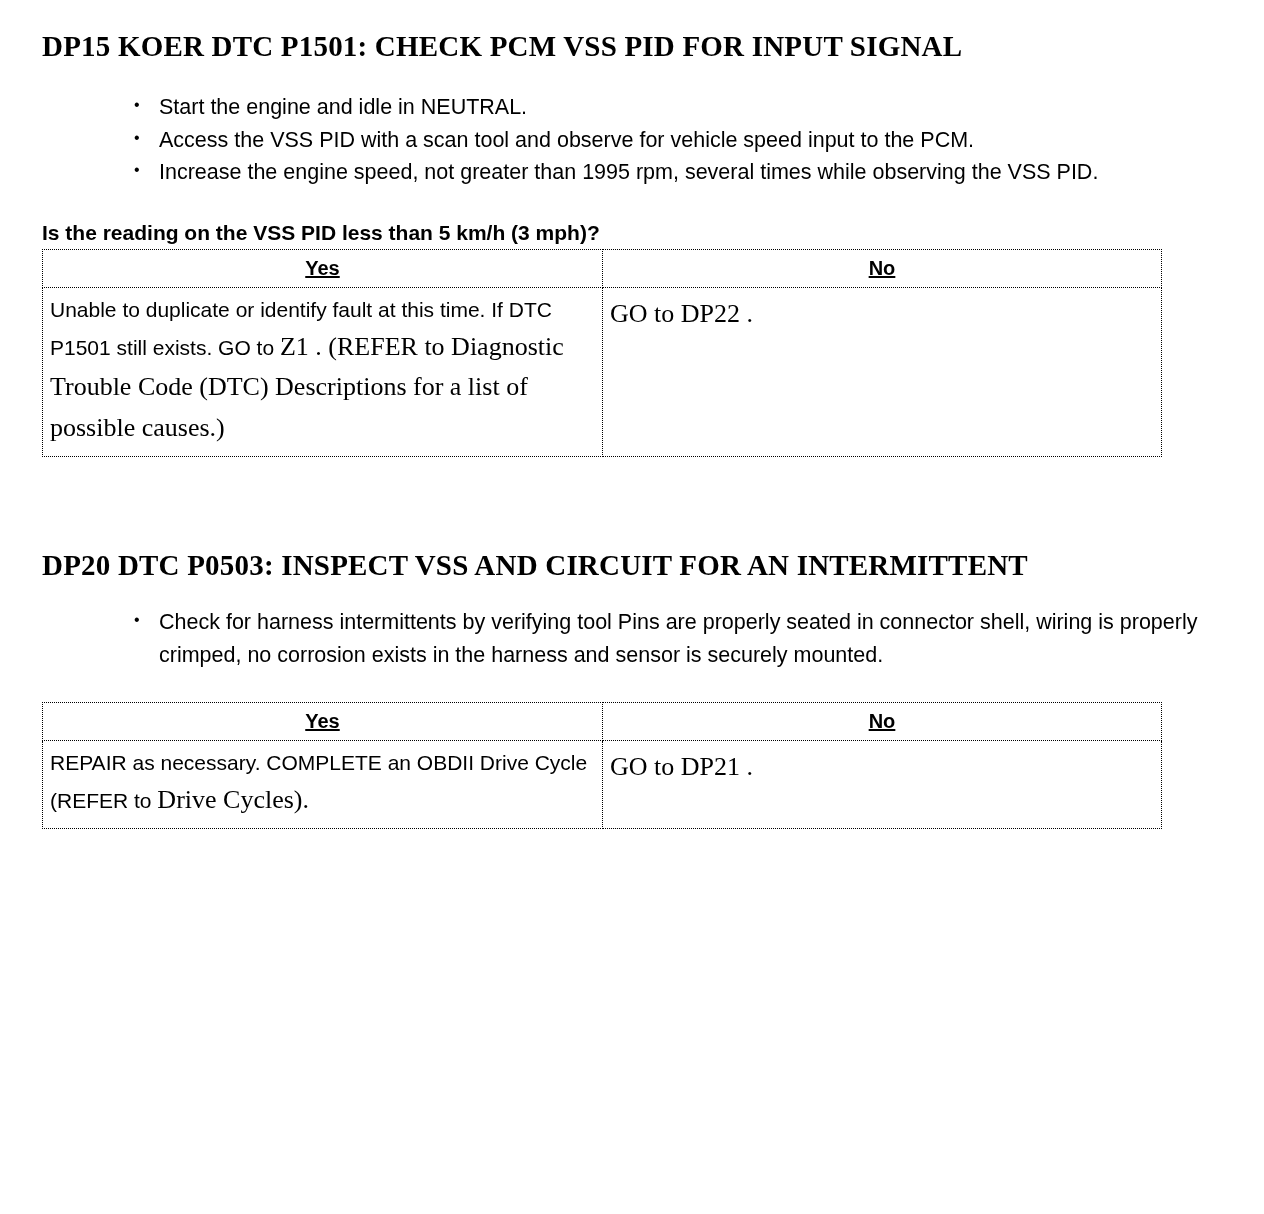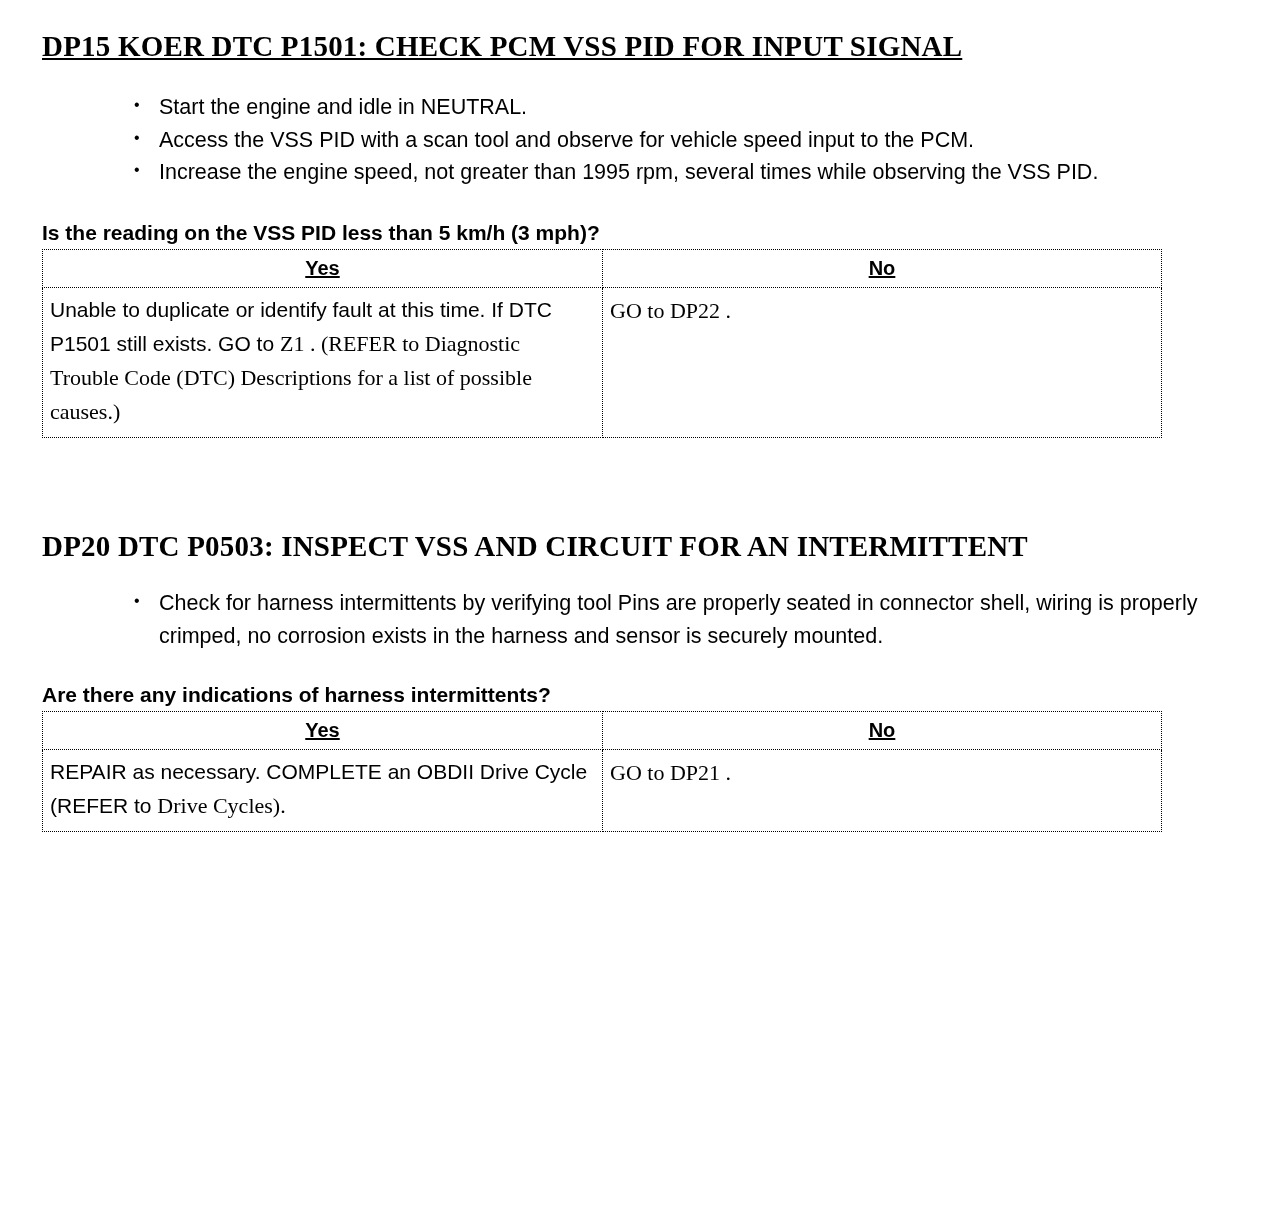--- a/index.html
+++ b/index.html
@@ -26,21 +26,20 @@
   h1.step-title {
     font-family: "Liberation Serif", serif;
     font-weight: bold;
     font-size: 29px;
     line-height: 1.28;
     margin: 0;
     letter-spacing: 0.2px;
   }
   .section-1 h1.step-title {
     padding-top: 28px;
-    text-decoration: underline;
   }
   .bullets {
     margin: 0;
     padding: 0;
     list-style: none;
   }
   .bullets li {
     position: relative;
     font-size: 21.5px;
     line-height: 1.52;
@@ -93,21 +92,21 @@
   table.yn td {
     font-size: 21px;
     line-height: 1.55;
     padding: 6px 8px 8px 7px;
   }
   td.cell-mid {
     vertical-align: middle;
   }
   .serif {
     font-family: "Liberation Serif", serif;
-    font-size: 22px;
+    font-size: 26px;
   }
   .gap-a { height: 26px; }
   .gap-b { height: 30px; }
   .gap-c { height: 90px; }
   .gap-d { height: 22px; }
   .gap-e { height: 28px; }
 </style>
 </head>
 <body>
 
@@ -168,21 +167,20 @@
 
     <ul class="bullets">
       <li>
         <span class="bullet-dot">•</span>
         <span class="bullet-text">Check for harness intermittents by verifying tool Pins are properly seated in connector shell, wiring is properly crimped, no corrosion exists in the harness and sensor is securely mounted.</span>
       </li>
     </ul>
 
     <div class="gap-e"></div>
 
-    <div class="question">Are there any indications of harness intermittents?</div>
 
     <table class="yn">
       <colgroup>
           <col class="c1">
           <col class="c2">
         </colgroup>
       <thead>
         <tr>
           <th>Yes</th>
           <th>No</th>

